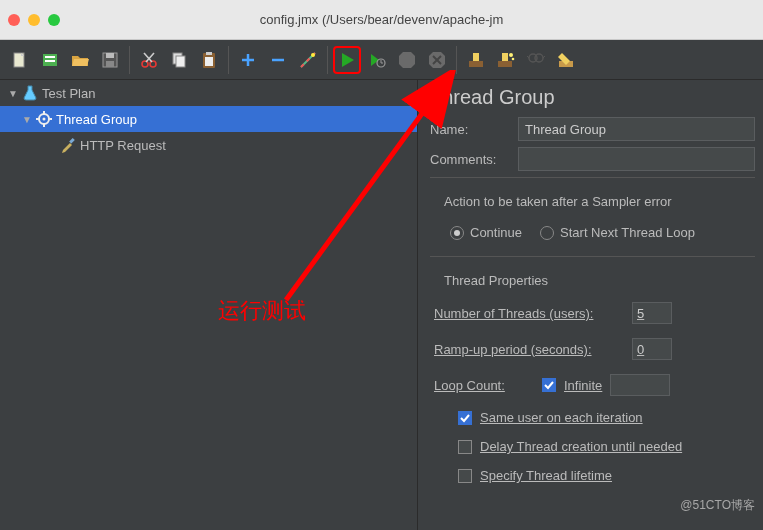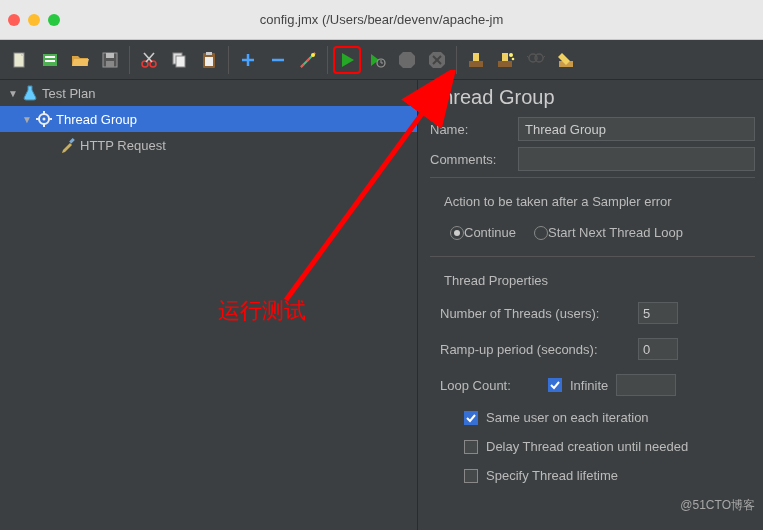--- a/index.html
+++ b/index.html
@@ -26,24 +26,24 @@
   .expander { width: 10px; color: #aaa; font-size: 10px; }
   .tree-icon { width: 16px; height: 16px; display:flex; align-items:center; justify-content:center; }
   .rpane { flex: 1; background: #3c3f41; padding: 6px 8px 0 12px; position: relative; }
   .rpane h2 { color: #ccc; font-weight: 400; font-size: 20px; margin-bottom: 8px; }
   .row { display: flex; align-items: center; margin: 6px 0; gap: 8px; }
   .lab { width: 80px; color: #bbb; font-size: 13px; }
   .txt { flex: 1; height: 24px; background: #45494a; border: 1px solid #5a5d5f; color: #ccc; padding: 2px 6px; font-size: 13px; }
   .section-label { color: #bbb; font-size: 13px; margin: 10px 0 10px 14px; }
   .inner { border-top: 1px solid #555; padding-top: 6px; margin-top: 4px; }
   .radio-row { display: flex; align-items: center; gap: 18px; margin: 16px 0 16px 20px; }
-  .radio { display: flex; align-items: center; font-size: 13px; color: #bbb; }
+  .radio { display: flex; align-items: center; gap: 6px; font-size: 13px; color: #bbb; }
   .rcir { width: 14px; height: 14px; border: 1px solid #888; border-radius: 50%; display: flex; align-items: center; justify-content: center; }
   .rcir.on::after { content:''; width:6px; height:6px; background:#ccc; border-radius:50%; }
-  .props { margin-left: 10px; }
+  .props { margin-left: 4px; text-decoration: underline; }
   .prow { display:flex; align-items:center; margin: 14px 0; gap:8px; }
   .plab { width: 190px; color:#bbb; font-size:13px; }
   .pin { width: 40px; height:22px; background:#45494a; border:1px solid #5a5d5f; color:#ccc; padding:2px 4px; font-size:13px; }
   .chk { width:14px; height:14px; border:1px solid #888; background:#45494a; display:inline-flex; align-items:center; justify-content:center; }
   .chk.on { background:#3670d4; border-color:#3670d4; }
   .chk.on svg { width:10px; height:10px; }
   .crow { display:flex; align-items:center; gap:8px; margin:14px 0 14px 24px; font-size:13px; color:#bbb; }
   .annot-arrow { position:absolute; left:220px; top:70px; pointer-events:none; }
   .annot-text { position:absolute; left:218px; top:296px; color:#ff0000; font-size:22px; }
   .watermark { position:absolute; right:8px; bottom:16px; color:#a7a7a7; font-size:12px; }

